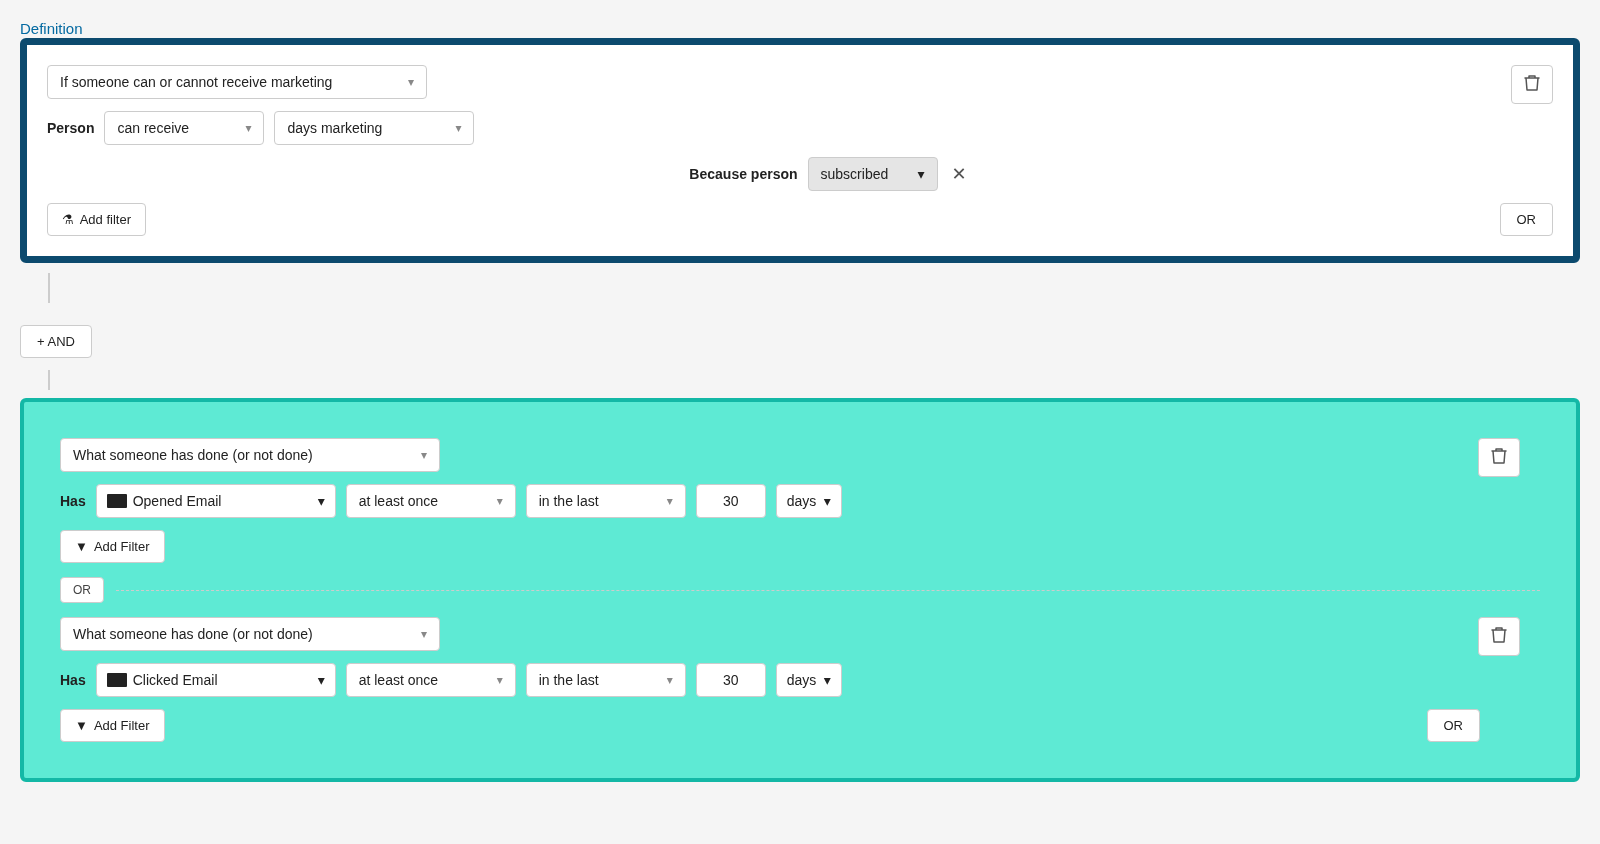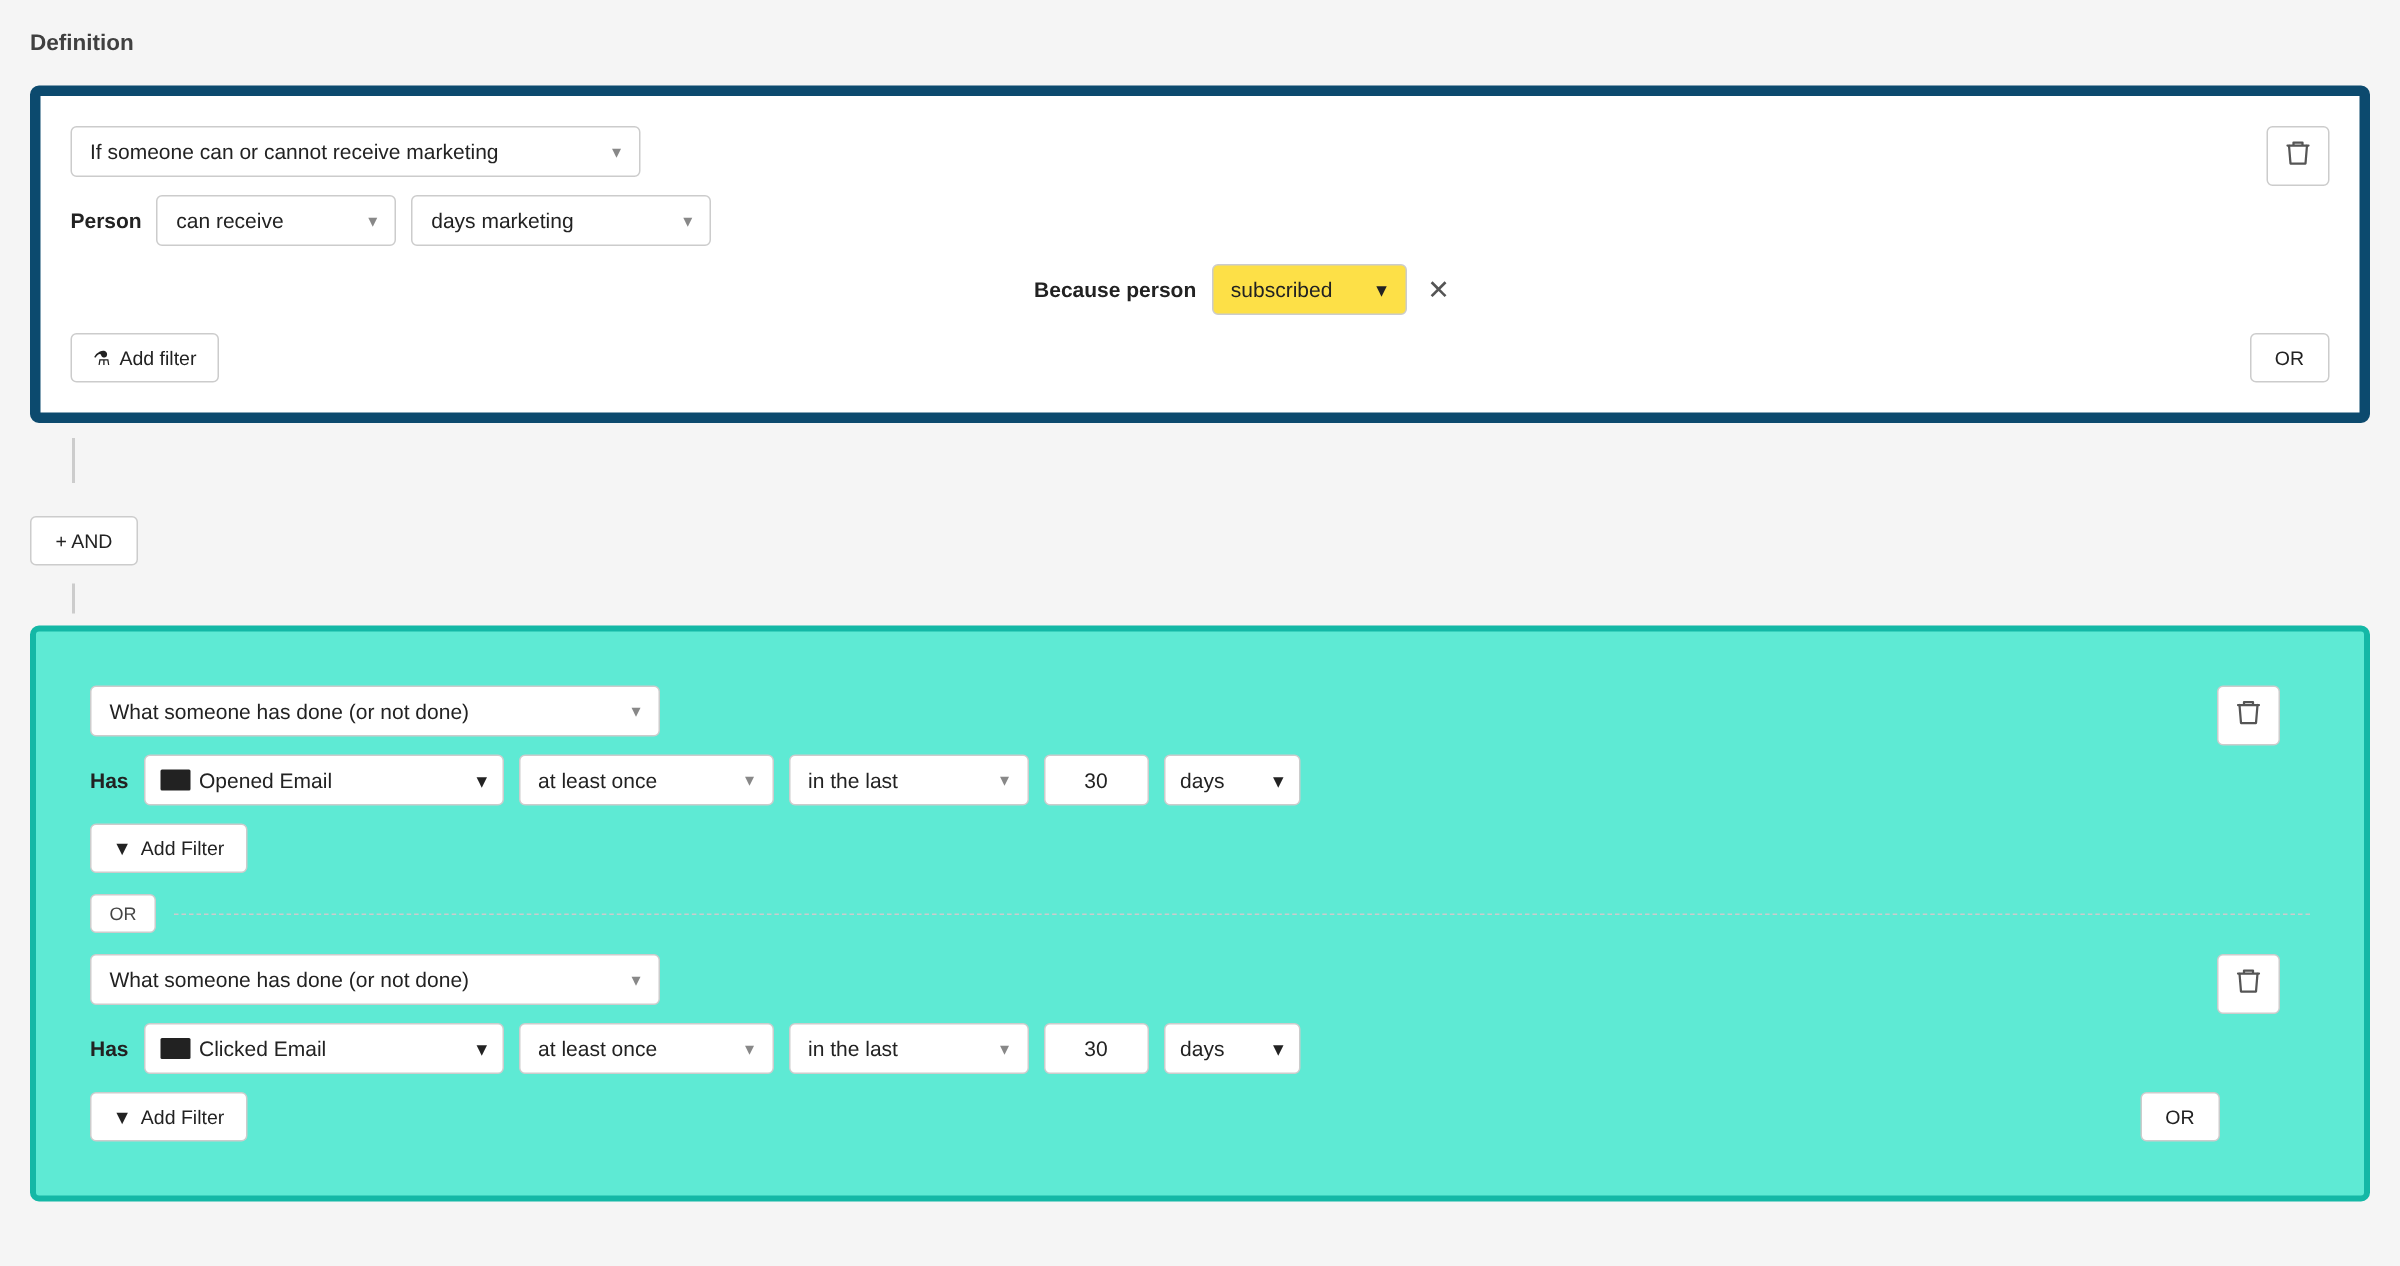--- a/index.html
+++ b/index.html
@@ -5,23 +5,23 @@
     * { box-sizing: border-box; margin: 0; padding: 0; }
     body {
       font-family: -apple-system, BlinkMacSystemFont, 'Segoe UI', sans-serif;
       background: #f5f5f5;
       padding: 20px;
       font-size: 14px;
       color: #222;
     }
     .page-title {
       font-size: 15px;
-      font-weight: 700;
-      margin-bottom: 20px;
-      color: #404040;
+      font-weight: 400;
+      margin-bottom: 1px;
+      color: #0369a1;
     }
     .card-row {
       display: flex;
       align-items: center;
       gap: 10px;
       margin-bottom: 12px;
     }
     .card-row:last-child { margin-bottom: 0; }
     .select-wide {
       display: flex;
@@ -66,21 +66,21 @@
       font-weight: 600;
       white-space: nowrap;
     }
     .select-subscribed {
       display: flex;
       align-items: center;
       justify-content: space-between;
       border: 1px solid #ccc;
       border-radius: 4px;
       padding: 8px 12px;
-      background: #fde047;
+      background: #e5e5e5;
       cursor: pointer;
       gap: 8px;
       width: 130px;
     }
     .x-btn {
       background: none;
       border: none;
       cursor: pointer;
       font-size: 18px;
       color: #555;
@@ -184,21 +184,21 @@
     }
     .select-days {
       display: flex;
       align-items: flex-end;
       gap: 6px;
       border: 1px solid #ccc;
       border-radius: 4px;
       padding: 8px 10px;
       background: #fff;
       cursor: pointer;
-      width: 91px;
+      width: 66px;
     }
     .filter-icon {
       font-size: 13px;
     }
     .top-section {
       background: #fff;
       border: 7px solid #0c4a6e;
       border-radius: 6px;
       padding: 20px;
       margin-bottom: 8px;

